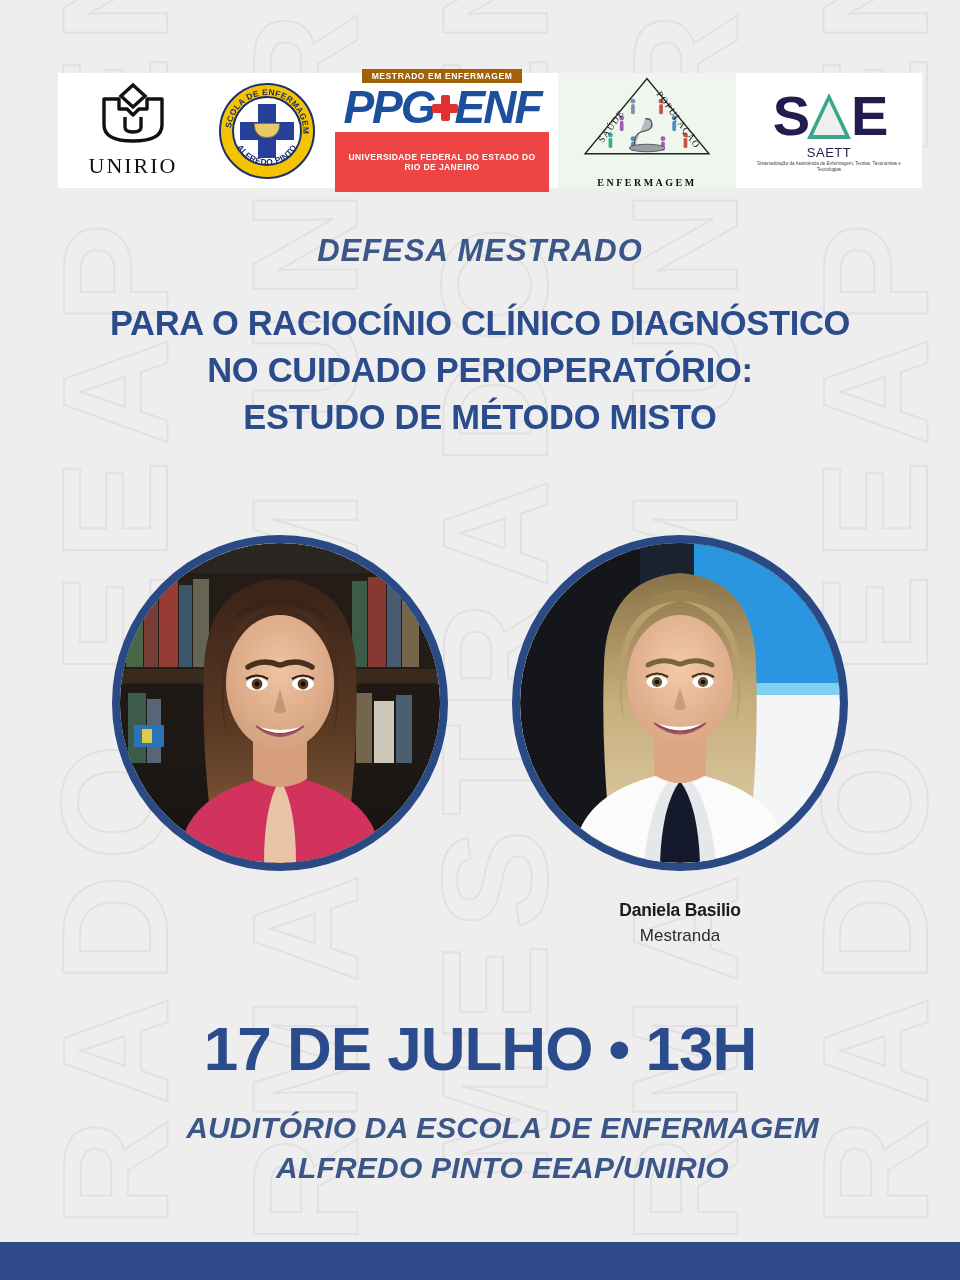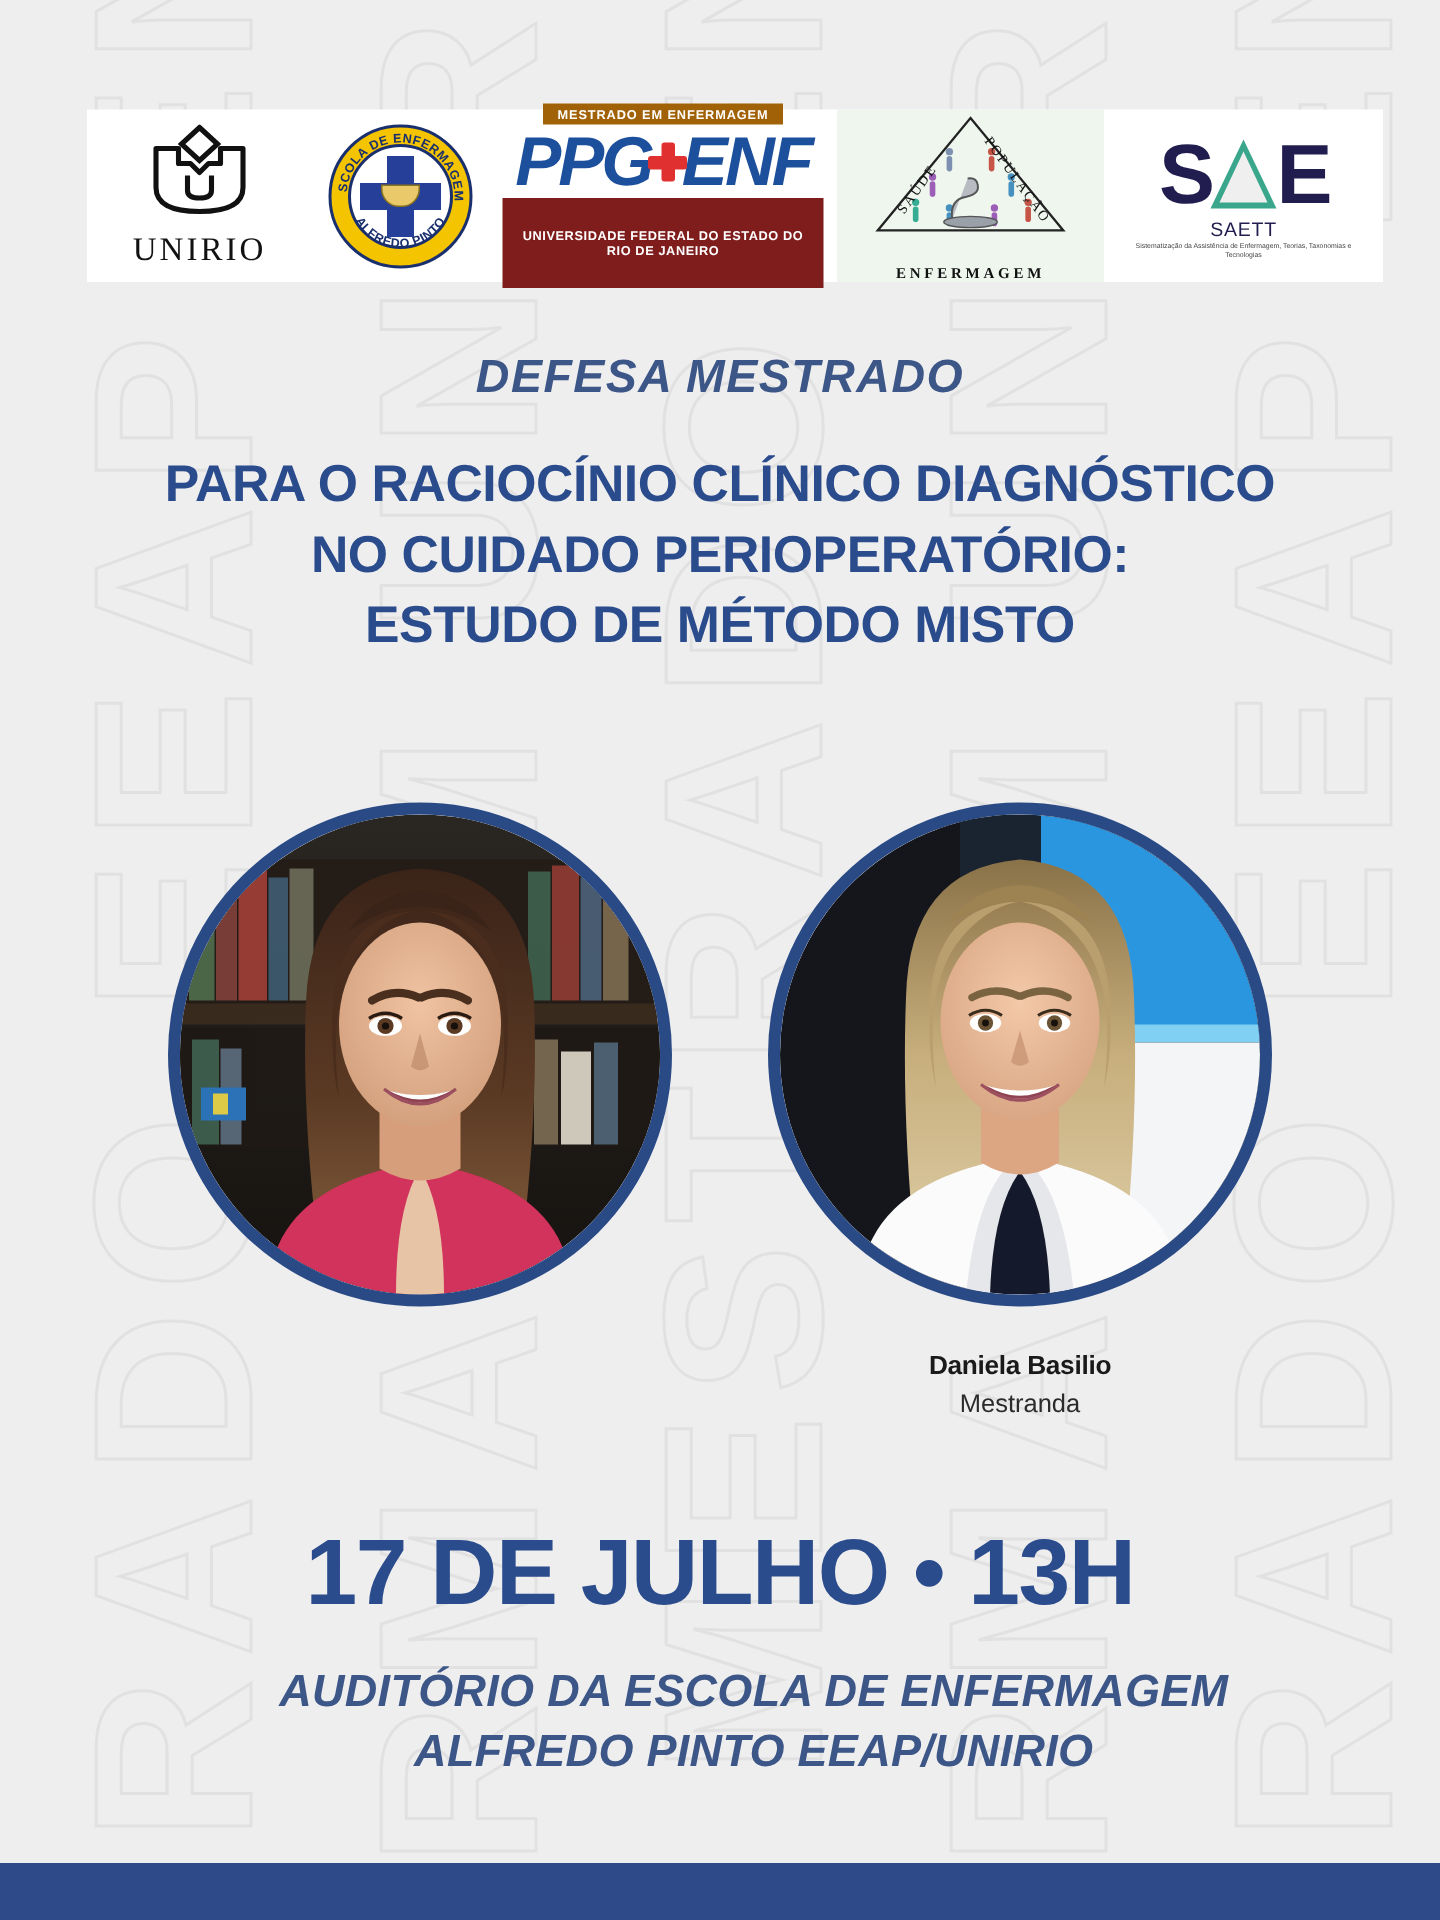--- a/index.html
+++ b/index.html
@@ -119,21 +119,21 @@
   }
   .ppg-main .redcross{
     display:inline-block;position:relative;width:26px;height:26px;margin:0 -3px;
   }
   .ppg-main .redcross:before,.ppg-main .redcross:after{
     content:"";position:absolute;background:#e03030;border-radius:2px;
   }
   .ppg-main .redcross:before{left:9px;top:0;width:9px;height:26px;}
   .ppg-main .redcross:after{top:9px;left:0;height:9px;width:26px;}
   .ppg-bot{
-    background:#7f1d1d;color:#fff;font-size:8.5px;font-weight:700;
+    background:#ef4444;color:#fff;font-size:8.5px;font-weight:700;
     letter-spacing:.4px;padding:20px 4px;width:206px;text-align:center;
   }
 
   
   .sp-wrap{
     width:100%;height:100%;position:relative;
     display:flex;flex-direction:column;align-items:center;justify-content:center;
   }
   .sp-svg{display:block;}
   .sp-label{

